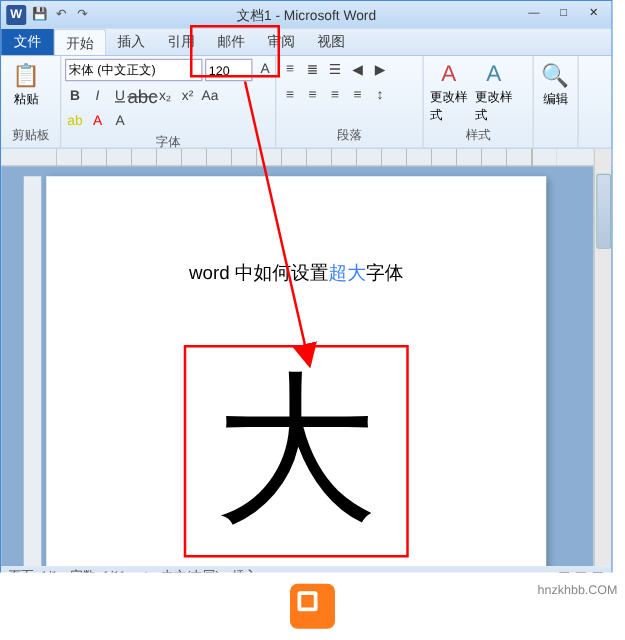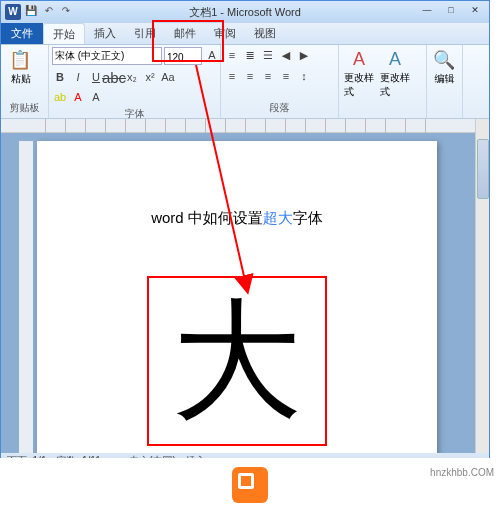--- a/index.html
+++ b/index.html
@@ -141,20 +141,21 @@
       <div class="body">
         <div class="bigbtn">
           <span class="ic" style="color:#c44">A</span>
           <span class="tx">更改样式</span>
         </div>
         <div class="bigbtn">
           <span class="ic" style="color:#48a">A</span>
           <span class="tx">更改样式</span>
         </div>
       </div>
+      <div class="lbl">样式</div>
     </div>
 
     <div class="grp" style="width:36px">
       <div class="body">
         <div class="bigbtn">
           <span class="ic">🔍</span>
           <span class="tx">编辑</span>
         </div>
       </div>
       <div class="lbl"></div>

